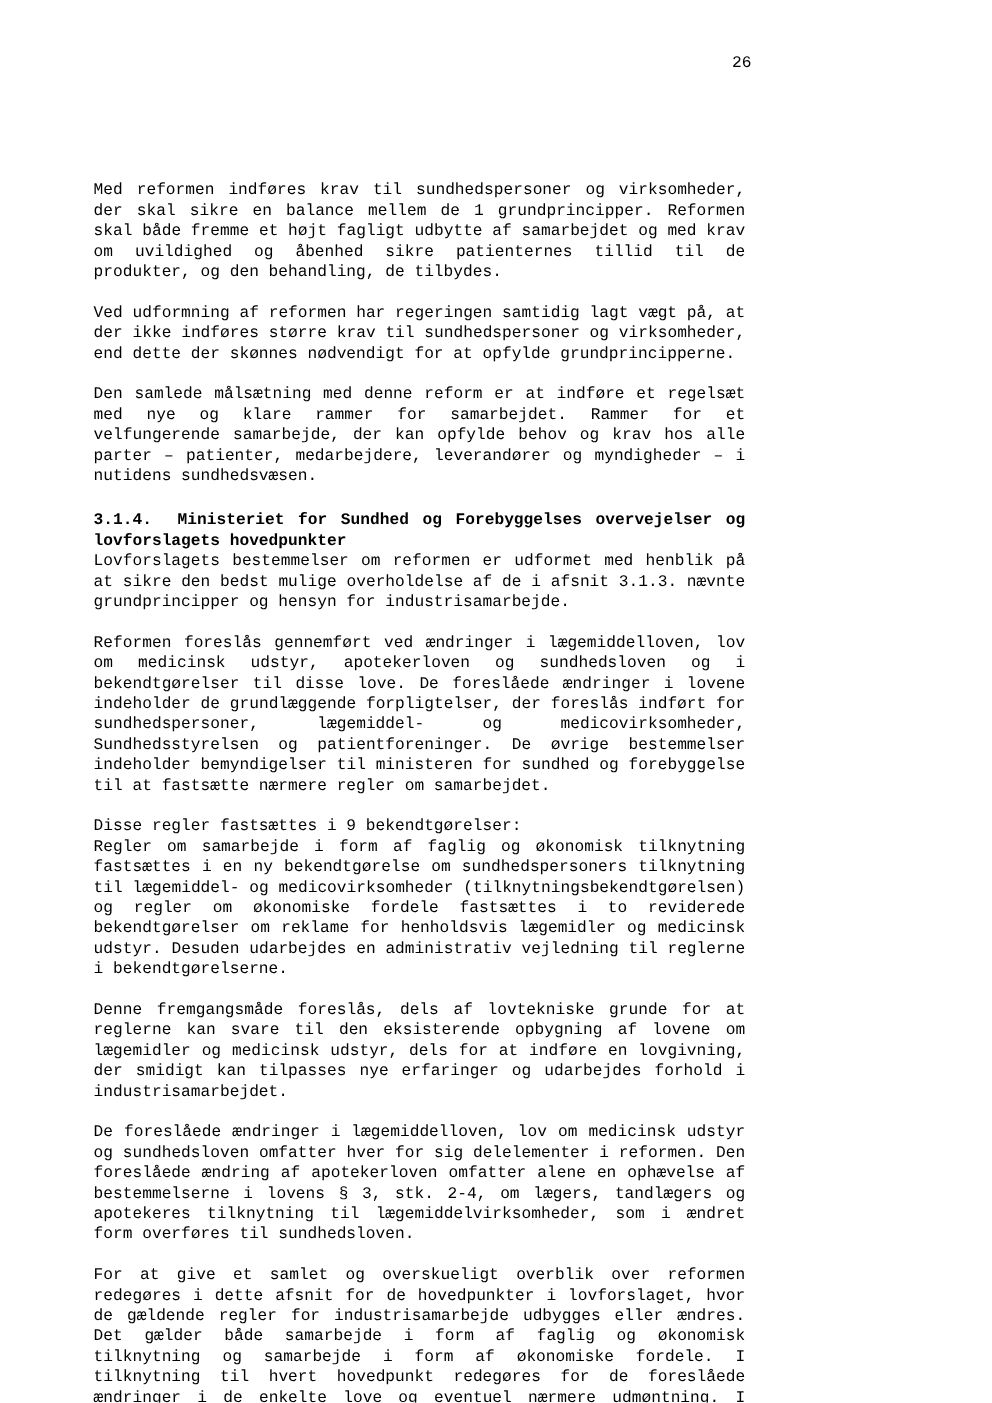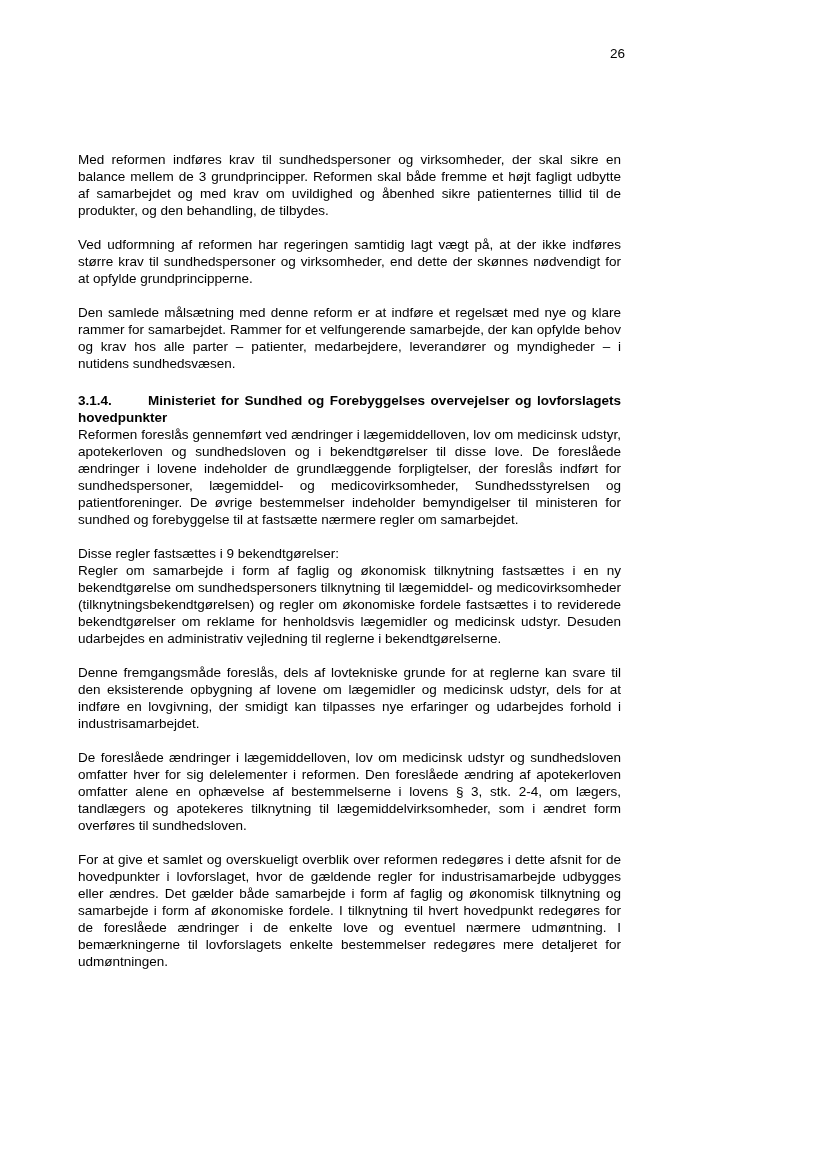--- a/index.html
+++ b/index.html
@@ -6,21 +6,21 @@
     margin: 0;
     padding: 0;
     background: #ffffff;
   }
   .page {
     position: relative;
     width: 827px;
     height: 1169px;
     background: #ffffff;
     color: #000000;
-    font-family: Liberation Sans, sans-serif;
+    font-family: Liberation Mono, monospace;
     overflow: hidden;
   }
   .page-number {
     position: absolute;
     top: 45px;
     left: 610px;
     font-size: 13.5px;
     line-height: 17px;
   }
   .content {
@@ -50,30 +50,31 @@
 </style>
 </head>
 <body>
 
 <div class="page">
 
   <div class="page-number">26</div>
 
   <div class="content">
 
-    <p class="para">Med reformen indføres krav til sundhedspersoner og virksomheder, der skal sikre en balance mellem de 3 grundprincipper. Reformen skal både fremme et højt fagligt udbytte af samarbejdet og med krav om uvildighed og åbenhed sikre patienternes tillid til de produkter, og den behandling, de tilbydes.</p>
+    <p class="para">Med reformen indføres krav til sundhedspersoner og virksomheder, der skal sikre en balance mellem de 1 grundprincipper. Reformen skal både fremme et højt fagligt udbytte af samarbejdet og med krav om uvildighed og åbenhed sikre patienternes tillid til de produkter, og den behandling, de tilbydes.</p>
 
     <p class="para">Ved udformning af reformen har regeringen samtidig lagt vægt på, at der ikke indføres større krav til sundhedspersoner og virksomheder, end dette der skønnes nødvendigt for at opfylde grundprincipperne.</p>
 
     <p class="para">Den samlede målsætning med denne reform er at indføre et regelsæt med nye og klare rammer for samarbejdet. Rammer for et velfungerende samarbejde, der kan opfylde behov og krav hos alle parter – patienter, medarbejdere, leverandører og myndigheder – i nutidens sundhedsvæsen.</p>
 
     <p class="heading">
       <span class="heading-num">3.1.4.</span><span>Ministeriet for Sundhed og Forebyggelses overvejelser og lovforslagets hovedpunkter</span>
     </p>
 
+    <p class="para">Lovforslagets bestemmelser om reformen er udformet med henblik på at sikre den bedst mulige overholdelse af de i afsnit 3.1.3. nævnte grundprincipper og hensyn for industrisamarbejde.</p>
 
     <p class="para">Reformen foreslås gennemført ved ændringer i lægemiddelloven, lov om medicinsk udstyr, apotekerloven og sundhedsloven og i bekendtgørelser til disse love. De foreslåede ændringer i lovene indeholder de grundlæggende forpligtelser, der foreslås indført for sundhedspersoner, lægemiddel- og medicovirksomheder, Sundhedsstyrelsen og patientforeninger. De øvrige bestemmelser indeholder bemyndigelser til ministeren for sundhed og forebyggelse til at fastsætte nærmere regler om samarbejdet.</p>
 
     <p class="para">
       <span>Disse regler fastsættes i 9 bekendtgørelser:</span><br>
       <span>Regler om samarbejde i form af faglig og økonomisk tilknytning fastsættes i en ny bekendtgørelse om sundhedspersoners tilknytning til lægemiddel- og medicovirksomheder (tilknytningsbekendtgørelsen) og regler om økonomiske fordele fastsættes i to reviderede bekendtgørelser om reklame for henholdsvis lægemidler og medicinsk udstyr. Desuden udarbejdes en administrativ vejledning til reglerne i bekendtgørelserne.</span>
     </p>
 
     <p class="para">Denne fremgangsmåde foreslås, dels af lovtekniske grunde for at reglerne kan svare til den eksisterende opbygning af lovene om lægemidler og medicinsk udstyr, dels for at indføre en lovgivning, der smidigt kan tilpasses nye erfaringer og udarbejdes forhold i industrisamarbejdet.</p>
 

